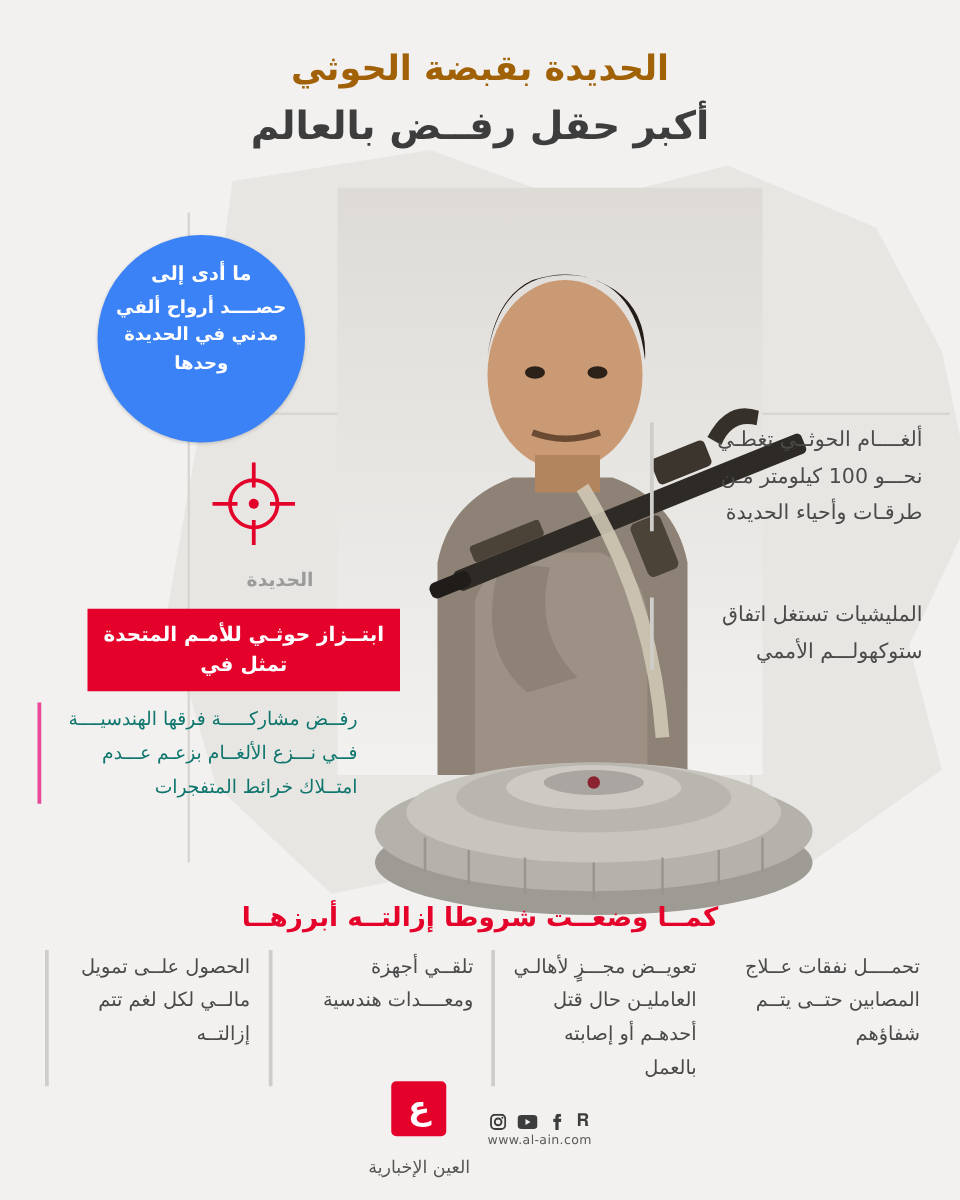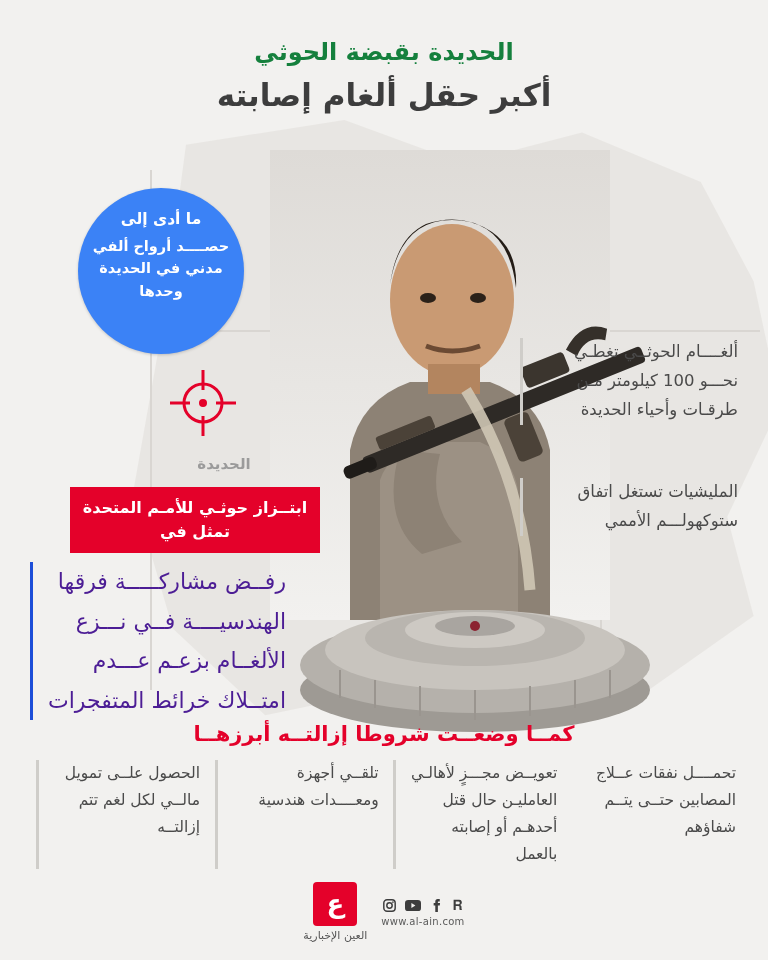--- a/index.html
+++ b/index.html
@@ -32,23 +32,23 @@
     background: #d9d6d2;
   }
 
   
   .title-wrap {
     position: absolute;
     top: 36px; left: 0; width: 768px;
     text-align: center;
   }
   .title-main {
-    font-size: 24px;
-    font-weight: bold;
-    color: #15803d;
+    font-size: 28px;
+    font-weight: bold;
+    color: #a16207;
     letter-spacing: 0px;
     line-height: 1.35;
   }
   .title-sub {
     font-size: 31px;
     font-weight: bold;
     color: #3d3d3d;
     line-height: 1.5;
     margin-top: 4px;
   }
@@ -128,25 +128,25 @@
     font-weight: bold;
     line-height: 1.5;
   }
 
   
   .left-block {
     position: absolute;
     left: 30px; top: 562px;
     width: 256px;
     text-align: right;
-    color: #4c1d95;
-    font-size: 22px;
+    color: #0f766e;
+    font-size: 15px;
     line-height: 1.8;
     padding-left: 12px;
-    border-left: 3px solid #1d4ed8;
+    border-left: 3px solid #ec4899;
   }
 
   
   .mine {
     position: absolute;
     left: 280px; top: 540px;
     width: 390px; height: 200px;
   }
 
   
@@ -213,35 +213,35 @@
   }
   .logo-box {
     width: 44px; height: 44px;
     background: #e4012a;
     border-radius: 4px;
     color: #fff;
     display: flex; align-items: center; justify-content: center;
     font-size: 26px; font-weight: bold;
   }
   .logo-wrap { display: flex; flex-direction: column; align-items: center; gap: 3px; }
-  .logo-cap { font-size: 11px; color: #555; }
+  .logo-cap { font-size: 14px; color: #555; margin-top: 14px; }
 </style>
 </head>
 <body>
 
 <div id="page">
 
   <div class="map-bg"></div>
   <div class="map-line" style="left:150px; top:170px; width:2px; height:520px;"></div>
   <div class="map-line" style="left:600px; top:150px; width:2px; height:560px;"></div>
   <div class="map-line" style="left:140px; top:330px; width:620px; height:2px;"></div>
 
   <div class="title-wrap">
     <div class="title-main">الحديدة بقبضة الحوثي</div>
-    <div class="title-sub">أكبر حقل ألغام إصابته</div>
+    <div class="title-sub">أكبر حقل رفــض بالعالم</div>
   </div>
 
   <svg class="photo" viewBox="0 0 420 470">
     <defs>
       <linearGradient id="bgFade" x1="0" y1="0" x2="0" y2="1">
         <stop offset="0%" stop-color="#dedbd7"></stop>
         <stop offset="100%" stop-color="#f2f1ef"></stop>
       </linearGradient>
     </defs>
     <rect x="40" y="0" width="340" height="470" fill="url(#bgFade)"></rect>

